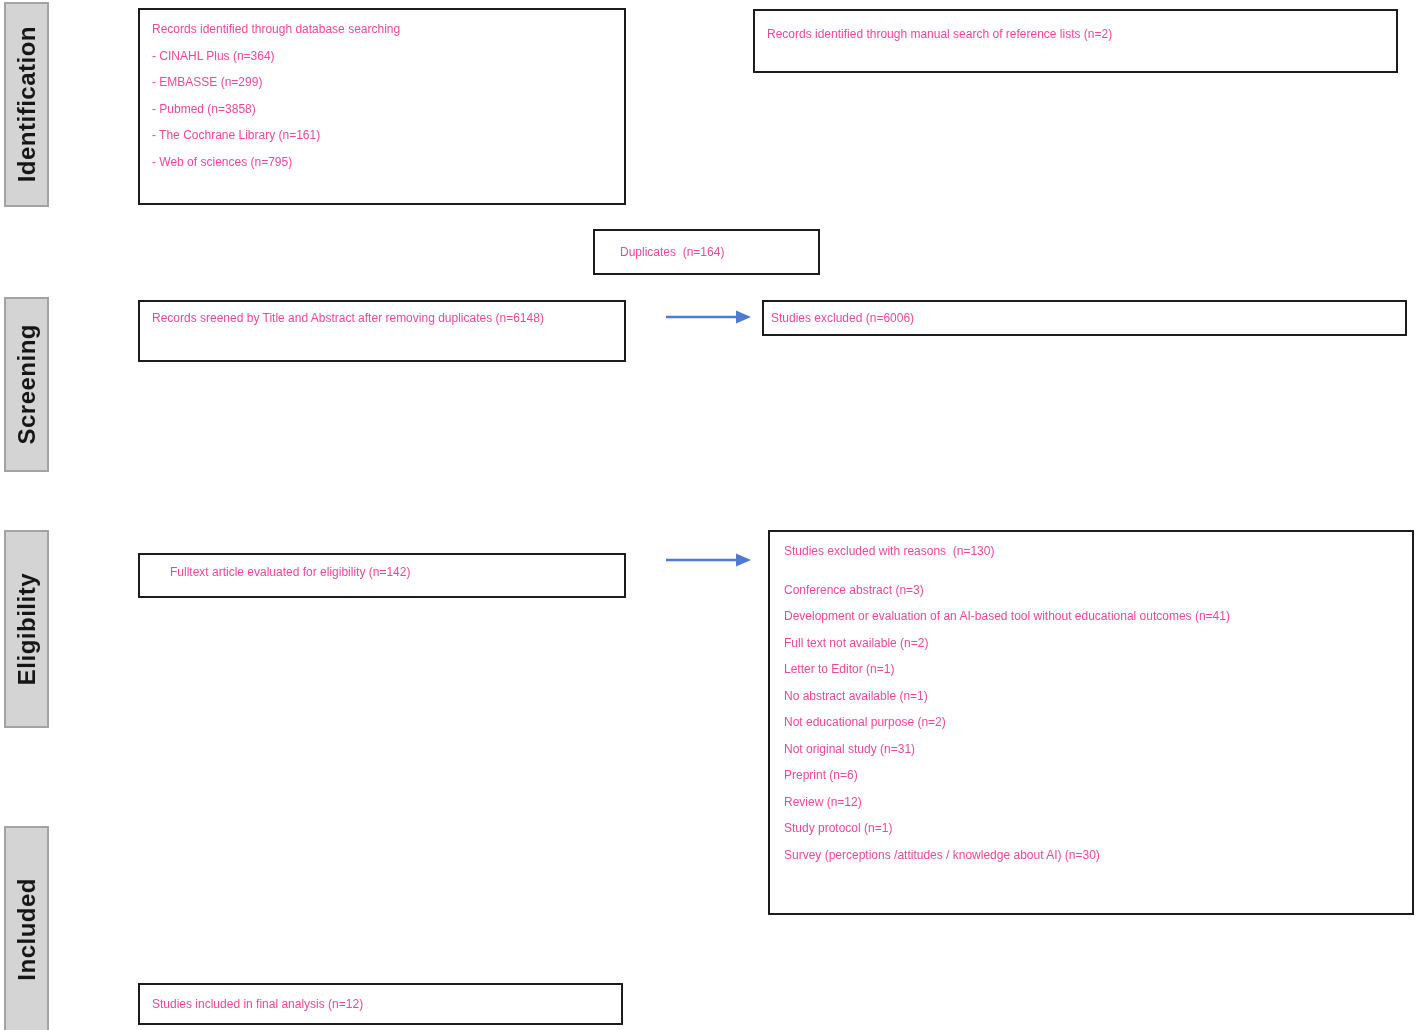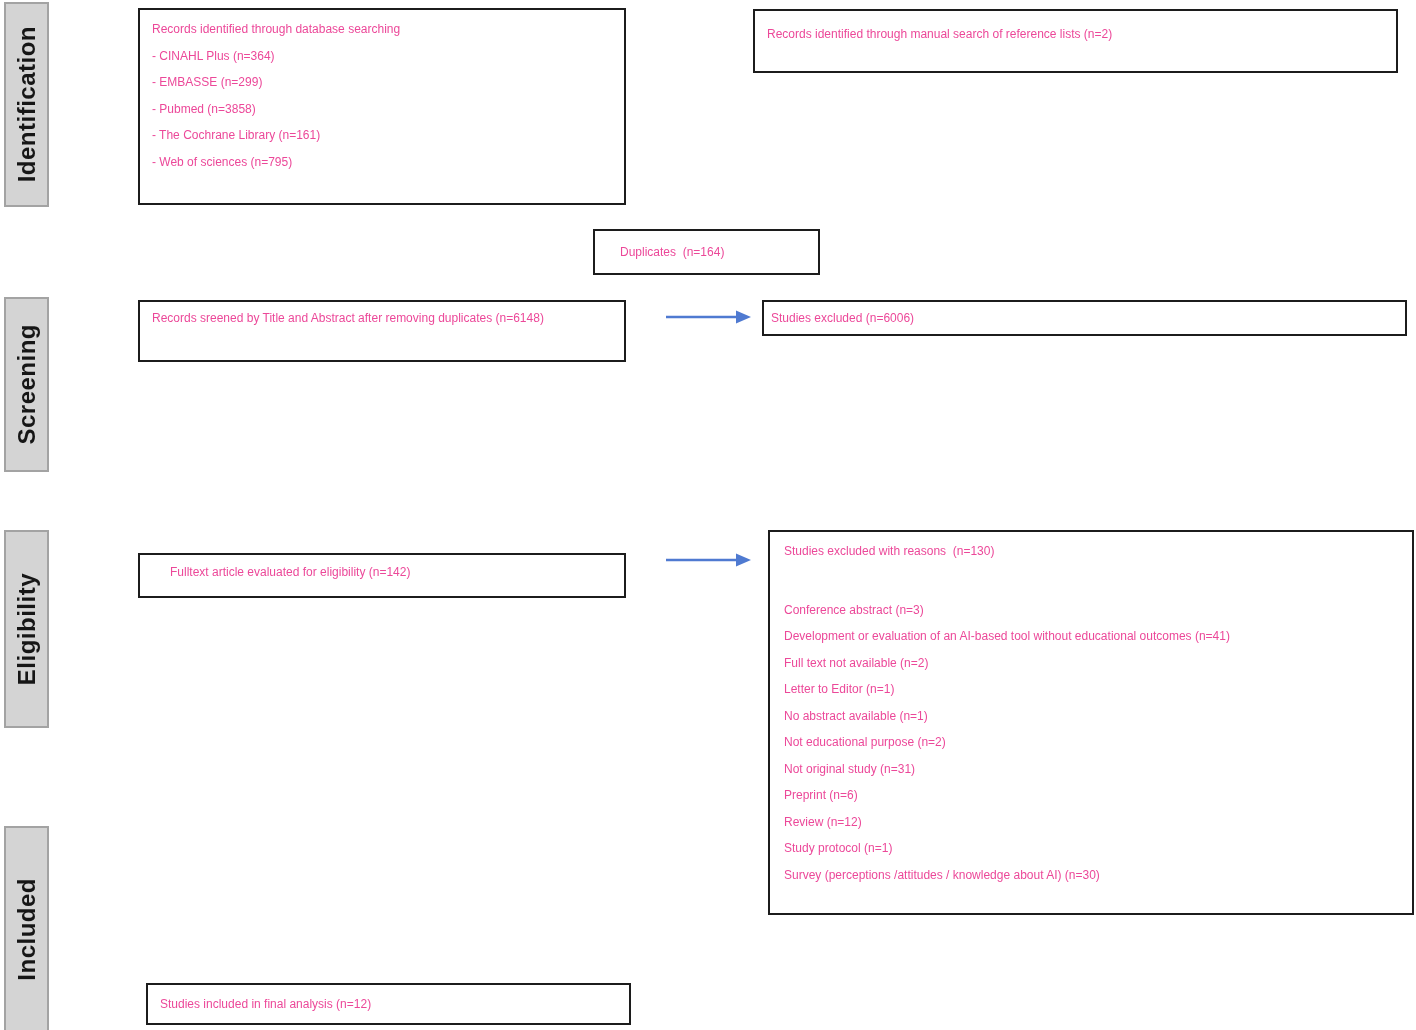--- a/index.html
+++ b/index.html
@@ -55,21 +55,21 @@
     display: flex;
     align-items: center;
   }
   .arrow {
     position: absolute;
     width: 90px;
     height: 16px;
     color: var(--arrow, #4f7ad1);
   }
   .reasons-list {
-    margin-top: 32px;
+    margin-top: 12px;
   }
 </style>
 </head>
 <body>
 
 <div id="diagram">
 
   <div class="stage" style="top:2px; height:205px;">
     <span class="stage-label">Identification</span>
   </div>
@@ -132,17 +132,17 @@
       <div class="box-text">No abstract available (n=1)</div>
       <div class="box-text">Not educational purpose (n=2)</div>
       <div class="box-text">Not original study (n=31)</div>
       <div class="box-text">Preprint (n=6)</div>
       <div class="box-text">Review (n=12)</div>
       <div class="box-text">Study protocol (n=1)</div>
       <div class="box-text">Survey (perceptions /attitudes / knowledge about AI) (n=30)</div>
     </div>
   </div>
 
-  <div class="fbox vcenter" style="left:138px; top:983px; width:485px; height:42px; padding-left:12px;margin-left:8px;">
+  <div class="fbox vcenter" style="left:138px; top:983px; width:485px; height:42px; padding-left:12px;">
     <div class="box-text">Studies included in final analysis (n=12)</div>
   </div>
 
 </div>
 
 </body></html>

